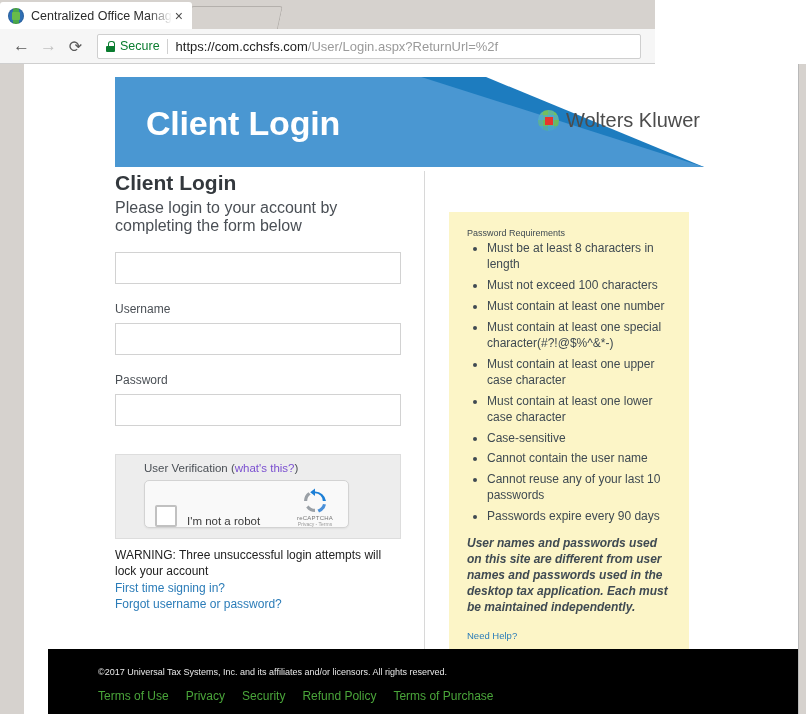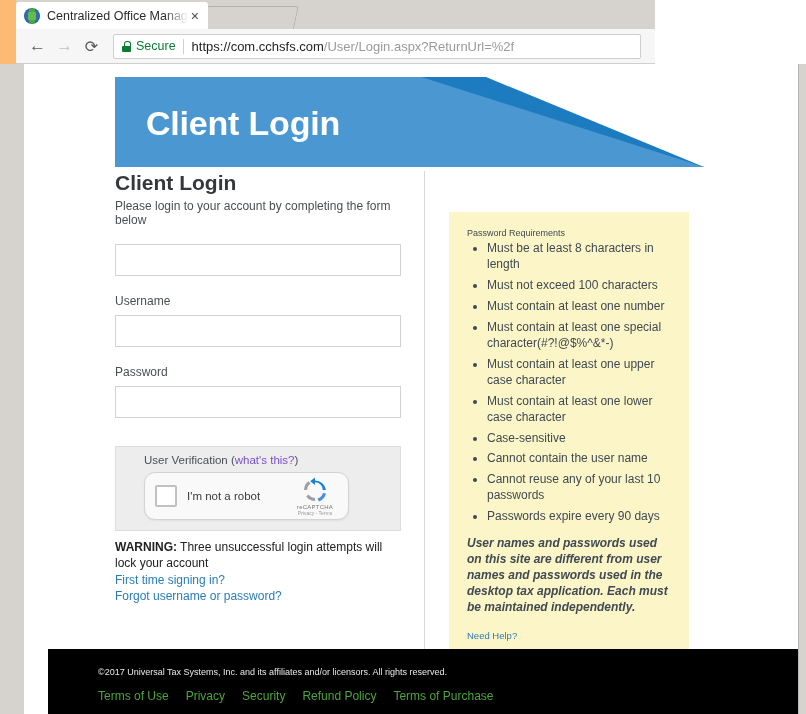--- a/index.html
+++ b/index.html
@@ -3,21 +3,21 @@
 <meta charset="utf-8">
 <style>
   * { box-sizing: border-box; margin: 0; padding: 0; }
   html, body {
     width: 806px; height: 714px;
     font-family: "Liberation Sans", sans-serif;
     overflow: hidden; background: #ffffff;
   }
 
   
-  .browser { width: 655px; height: 714px; position: relative; background: #fdba74; padding-left: 16px; }
+  .browser { width: 655px; height: 714px; position: relative; background: #fdba74; }
 
   .tabstrip {
     height: 29px; background: #d6d2ce;
     display: flex; align-items: flex-end; padding-left: 0;
     position: relative;
   }
   .tab {
     height: 27px; width: 192px;
     background: #ffffff;
     display: flex; align-items: center;
@@ -157,42 +157,42 @@
     width: 310px; padding-right: 24px;
     border-right: 1px solid #d8d8d8;
     min-height: 463px;
   }
   .col-right { flex: 1 1 auto; padding-left: 24px; padding-top: 41px; }
 
   .page-title {
     font-size: 21px; font-weight: bold; color: #33383d;
     margin-bottom: 4px;
   }
-  .page-sub { font-size: 12px; color: #4a4f55; margin-bottom: 17px; }
+  .page-sub { font-size: 16px; color: #4a4f55; margin-bottom: 17px; }
 
   .field-label { font-size: 12px; color: #4a4f55; margin-bottom: 7px; }
   .field-input {
     width: 286px; height: 32px;
     border: 1px solid #d2d2d2; background: #ffffff;
     margin-bottom: 18px; font-size: 13px; padding: 0 7px;
     font-family: "Liberation Sans", sans-serif; color: #333;
   }
 
   
   .captcha-box {
     width: 286px; background: #ededed;
     border: 1px solid #dddddd;
     padding: 7px 10px 10px 28px; margin-top: 10px;
   }
   .captcha-label { font-size: 11.5px; color: #4a4f55; margin-bottom: 6px; }
   .captcha-label .wt { color: #7a4fd0; }
   .recaptcha {
     width: 205px; height: 48px; background: #f9f9f9;
-    border: 1px solid #d3d3d3; border-radius: 11px;
-    display: flex; align-items: center; padding: 0 10px;
+    border: 1px solid #d3d3d3; border-radius: 5px;
+    display: flex; align-items: flex-end; padding: 0 10px;
     box-shadow: 0 1px 2px rgba(0,0,0,.06);
   }
   .rc-check {
     width: 22px; height: 22px; background: #ffffff;
     border: 2px solid #c1c1c1; border-radius: 2px; flex: 0 0 22px;
     cursor: pointer;
   }
   .rc-text { font-size: 11.5px; color: #3b3b3b; margin-left: 10px; flex: 1 1 auto; }
   .rc-brand { text-align: center; width: 46px; flex: 0 0 46px; }
   .rc-logo {
@@ -200,21 +200,21 @@
     position: relative;
   }
   .rc-logo svg { display:block; }
   .rc-name { font-size: 6px; color: #777777; letter-spacing: .2px; }
   .rc-links { font-size: 5px; color: #9a9a9a; }
 
   .warning {
     font-size: 12px; color: #222222; margin-top: 9px; line-height: 1.3;
     width: 286px;
   }
-  .warning b { font-weight: bold; }
+  .warning b { font-weight: normal; }
   .link-line {
     display: block; font-size: 12px; color: #2b7cb8;
     text-decoration: none; margin-top: 2px; cursor: pointer;
   }
   .remember {
     display: flex; align-items: center; margin-top: 4px;
   }
   .remember input { margin: 0 5px 0 0; width: 12px; height: 12px; }
   .remember span { font-size: 12px; color: #222222; }
 
@@ -277,20 +277,24 @@
   </div>
 
   <div class="viewport">
     <div class="page-frame">
       <div class="page-inner">
 
         <div class="banner">
           <div class="banner-dark"></div>
           <div class="banner-light"></div>
           <div class="banner-title">Client Login</div>
+          <div class="wk-logo">
+            <span class="wk-mark"></span>
+            <span class="wk-text">Wolters Kluwer</span>
+          </div>
         </div>
 
         <div class="content">
 
           <div class="col-left">
             <div class="page-title">Client Login</div>
             <div class="page-sub">Please login to your account by completing the form below</div>
 
             <input class="field-input" type="text" placeholder="" style="">
 

